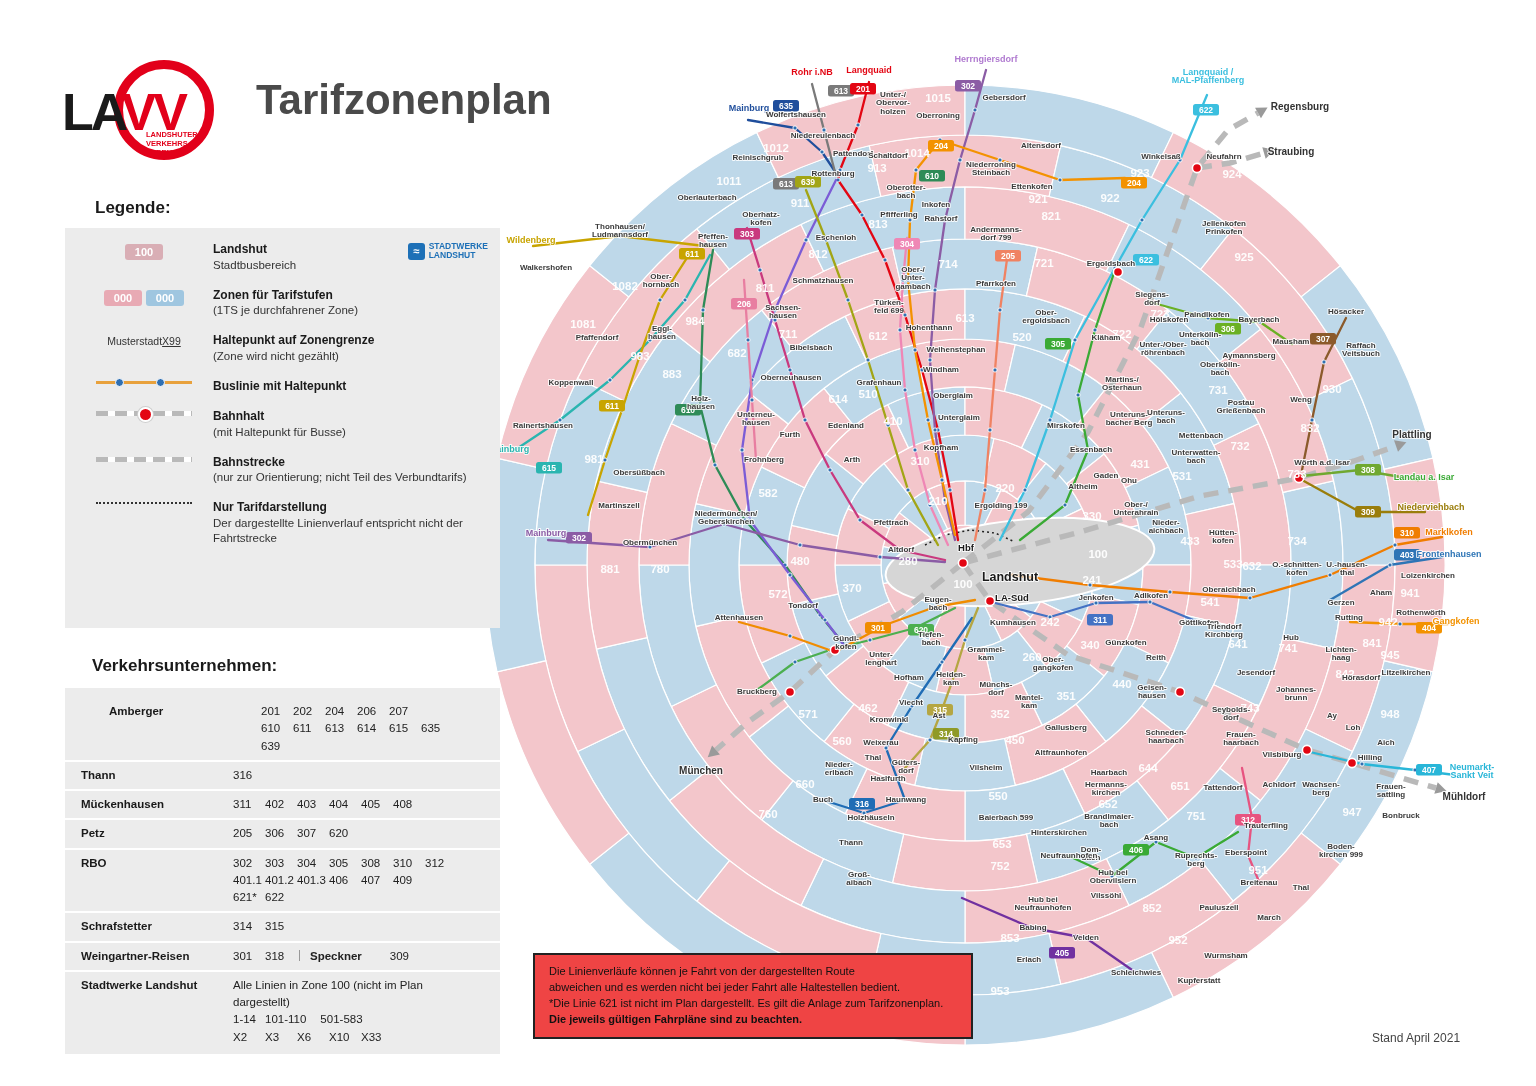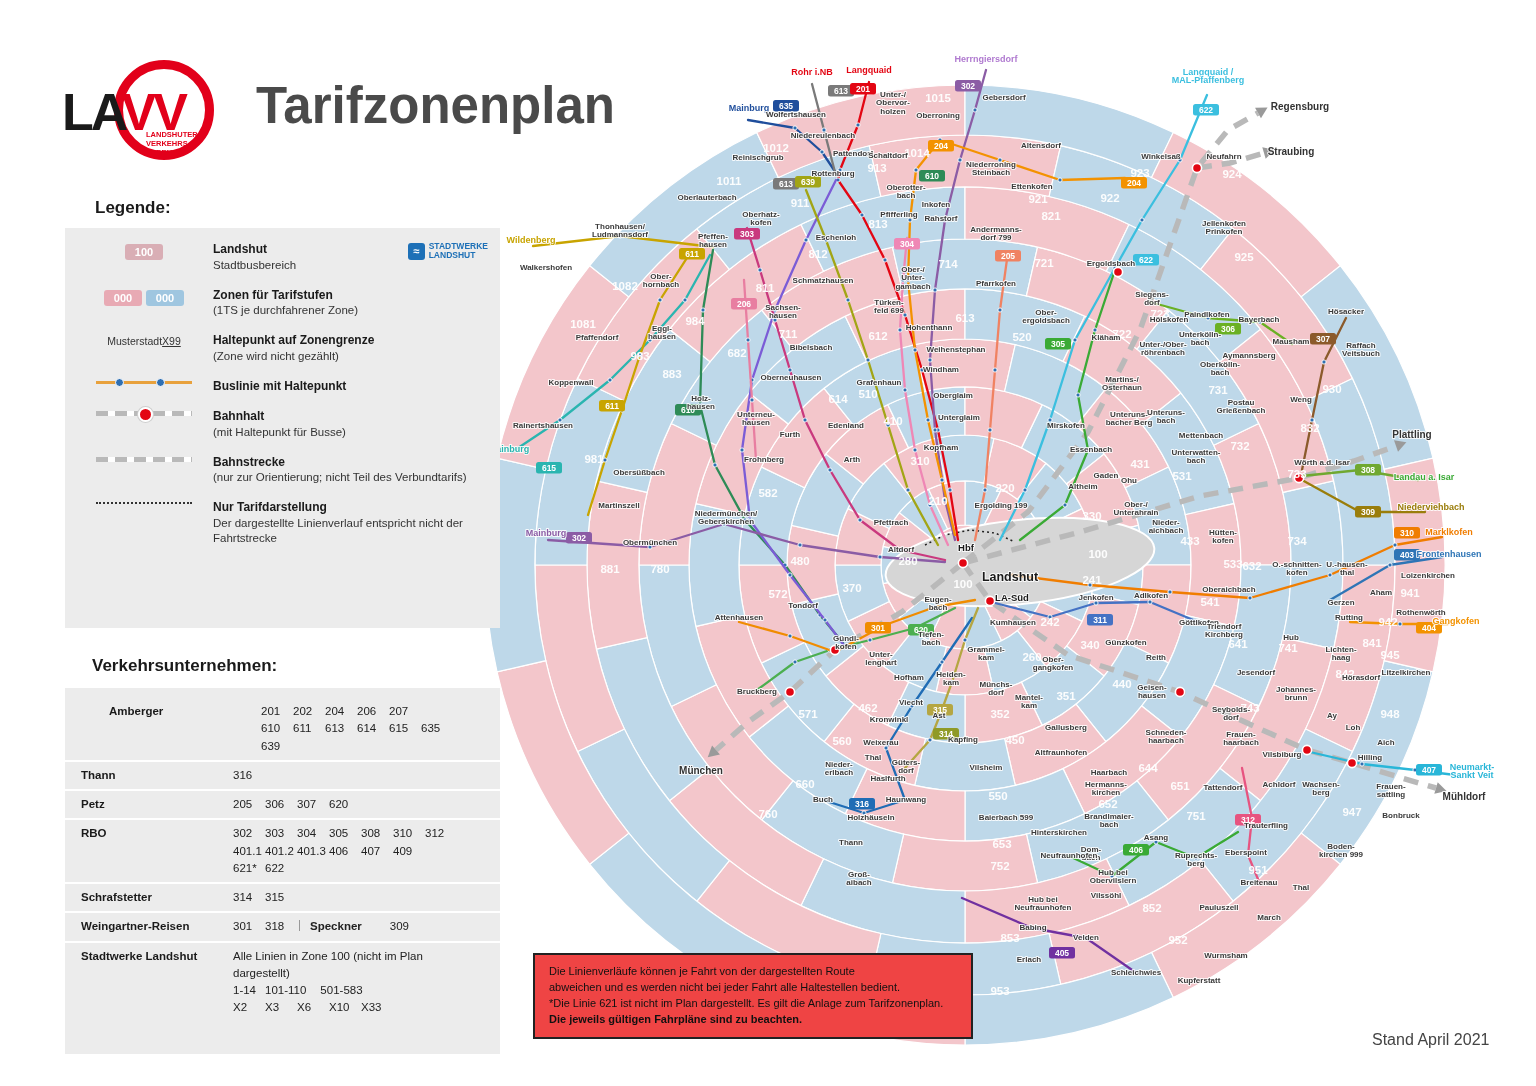--- a/index.html
+++ b/index.html
@@ -4,21 +4,21 @@
 <style>
   html,body{margin:0;padding:0;}
   body{width:1536px;height:1086px;position:relative;background:#fff;font-family:"Liberation Sans",sans-serif;overflow:hidden;}
   svg#map{position:absolute;left:0;top:0;}
   
   #logo{position:absolute;left:60px;top:58px;width:190px;height:120px;}
   #logo .ring{position:absolute;left:54px;top:2px;width:100px;height:100px;border:9px solid #e2001a;border-radius:50%;box-sizing:border-box;}
   #logo .lavv{position:absolute;left:2px;top:24px;font-size:52px;font-weight:bold;letter-spacing:-3px;color:#1a1a1a;}
   #logo .lavv .red{color:#e2001a;}
   #logo .sub{position:absolute;left:86px;top:72px;color:#e2001a;font-size:7.5px;font-weight:bold;line-height:1.2;}
-  #title{position:absolute;left:256px;top:76px;font-size:51px;font-weight:bold;color:#4a4a4a;}
+  #title{position:absolute;left:256px;top:76px;font-size:42px;font-weight:bold;color:#4a4a4a;}
   
   .panel{position:absolute;background:#ececec;z-index:5;}
   .panel-title{position:absolute;font-size:17px;font-weight:bold;color:#1a1a1a;z-index:6;}
   #legend-title{left:95px;top:198px;}
   #companies-title{left:92px;top:656px;}
   #legend-box{left:65px;top:228px;width:435px;height:400px;padding:14px 10px;box-sizing:border-box;}
   .legend-row{display:flex;align-items:flex-start;margin-bottom:15px;}
   .legend-sample{width:138px;flex:none;display:flex;align-items:center;justify-content:center;padding-top:2px;}
   .legend-desc{flex:1;font-size:11.5px;color:#333;line-height:1.3;}
   .legend-desc b{font-size:12px;color:#1a1a1a;}
@@ -42,21 +42,21 @@
   .company-row:first-child{border-top:none;padding-left:44px;}
   .company-name{width:152px;flex:none;font-size:11.5px;font-weight:bold;color:#1a1a1a;line-height:1.5;}
   .company-lines{flex:1;font-size:11.5px;color:#222;line-height:1.5;}
   .line-num{display:inline-block;min-width:32px;}
   .line-num.wide{min-width:0;margin-right:14px;}
   .divider{display:inline-block;width:1px;height:11px;background:#999;margin:0 10px -1px 2px;}
   .second-name{font-weight:bold;margin-right:28px;}
   
   #note{position:absolute;left:533px;top:953px;width:408px;border:2px solid #222;background:#ef4444;padding:9px 14px;font-size:11px;line-height:1.45;color:#111;z-index:6;}
   #note .nb{font-weight:bold;}
-  #stand{position:absolute;left:1372px;top:1031px;font-size:16px;color:#444;z-index:6;}
+  #stand{position:absolute;left:1372px;top:1031px;font-size:12px;color:#444;z-index:6;}
   
   text{text-anchor:middle;font-family:"Liberation Sans",sans-serif;}
   .zone{font-size:11.5px;font-weight:bold;fill:#ffffff;opacity:.95;}
   .town{font-size:8px;font-weight:600;fill:#3a3a3a;stroke:rgba(255,255,255,.85);stroke-width:2px;paint-order:stroke;stroke-linejoin:round;}
   .town.dir{font-size:10px;font-weight:bold;fill:#333;}
   .town.edge{font-size:9px;font-weight:bold;}
   .town.big{font-size:12.5px;font-weight:bold;fill:#1a1a1a;}
   .town.med{font-size:9.5px;font-weight:bold;fill:#1a1a1a;}
   .badge-txt{font-size:8.5px;font-weight:bold;fill:#fff;}
 </style>
@@ -829,20 +829,26 @@
         <div><span class="line-num">610</span><span class="line-num">611</span><span class="line-num">613</span><span class="line-num">614</span><span class="line-num">615</span><span class="line-num">635</span><span class="line-num">639</span></div>
       </div>
     </div>
     <div class="company-row">
       <div class="company-name">Thann</div>
       <div class="company-lines">
         <div><span class="line-num">316</span></div>
       </div>
     </div>
     <div class="company-row">
+      <div class="company-name">Mückenhausen</div>
+      <div class="company-lines">
+        <div><span class="line-num">311</span><span class="line-num">402</span><span class="line-num">403</span><span class="line-num">404</span><span class="line-num">405</span><span class="line-num">408</span></div>
+      </div>
+    </div>
+    <div class="company-row">
       <div class="company-name">Petz</div>
       <div class="company-lines">
         <div><span class="line-num">205</span><span class="line-num">306</span><span class="line-num">307</span><span class="line-num">620</span></div>
       </div>
     </div>
     <div class="company-row">
       <div class="company-name">RBO</div>
       <div class="company-lines">
         <div><span class="line-num">302</span><span class="line-num">303</span><span class="line-num">304</span><span class="line-num">305</span><span class="line-num">308</span><span class="line-num">310</span><span class="line-num">312</span></div>
         <div><span class="line-num">401.1</span><span class="line-num">401.2</span><span class="line-num">401.3</span><span class="line-num">406</span><span class="line-num">407</span><span class="line-num">409</span></div>

